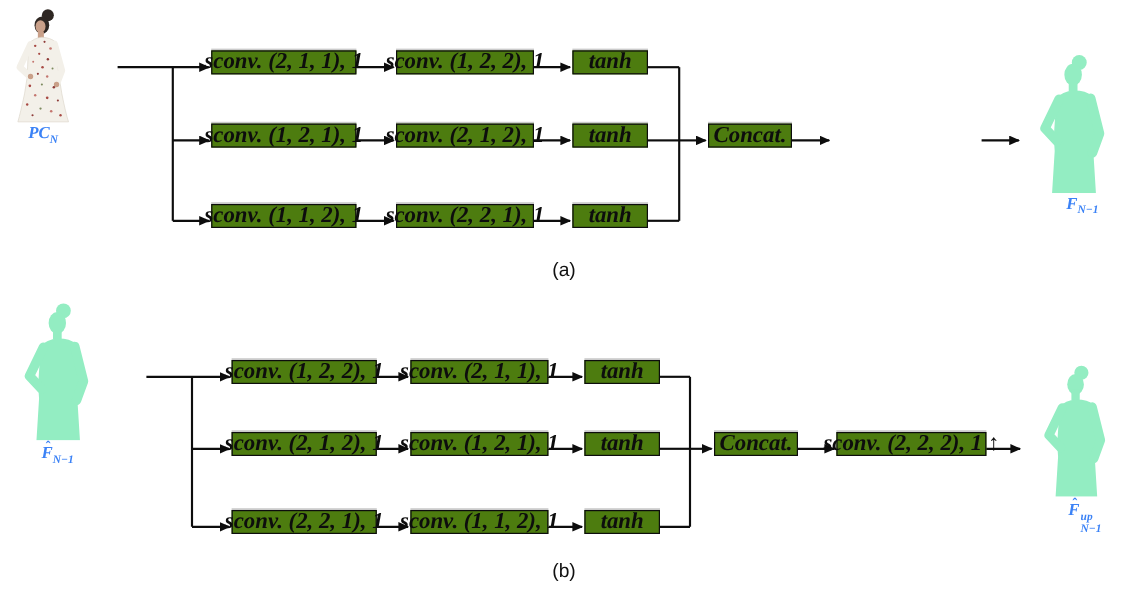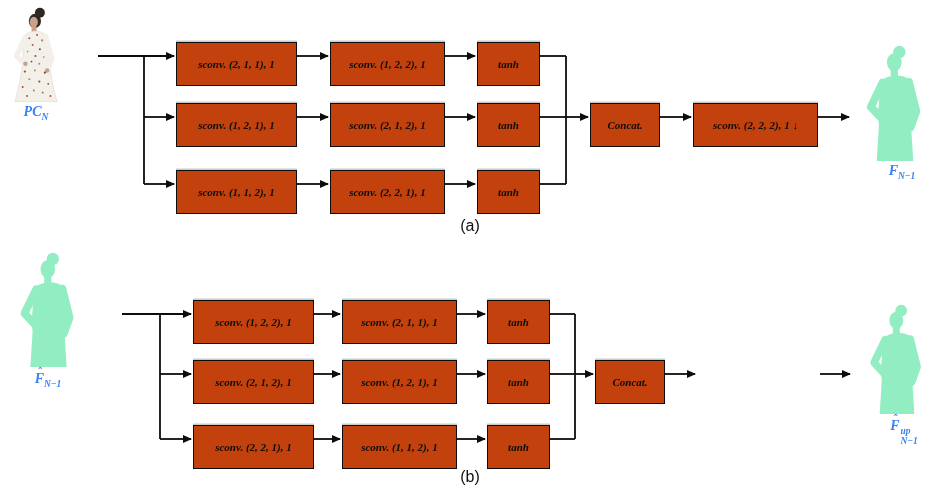--- a/index.html
+++ b/index.html
@@ -6,28 +6,28 @@
   #canvas{
     position:relative;
     width:943px;height:496px;
     background:#ffffff;
     font-family:"Liberation Serif", serif;
     overflow:hidden;
   }
   .lines{position:absolute;left:0;top:0;width:943px;height:496px;}
   .bx{
     position:absolute;
-    height:44px;
+    height:20px;
     box-sizing:border-box;
     border:1.6px solid #0d0d0d;
-    background:#c2410c;
+    background:#4d7c0f;
     display:flex;align-items:center;justify-content:center;
     font-family:"Liberation Serif", serif;
     font-style:italic;font-weight:bold;
-    font-size:11px;color:#0d0d0d;
+    font-size:19px;color:#0d0d0d;
     white-space:nowrap;
     box-shadow:0 -1.5px 0 0 rgba(160,160,160,0.55);
   }
   .figlabel{
     position:absolute;
     text-align:center;
     font-family:"Liberation Serif", serif;
     font-style:italic;font-weight:bold;
     font-size:14px;color:#3b82f6;
     white-space:nowrap;
@@ -173,35 +173,35 @@
 
   <div class="bx" style="left:176px;top:103px;width:121px">sconv. (1, 2, 1), 1</div>
   <div class="bx" style="left:330px;top:103px;width:115px">sconv. (2, 1, 2), 1</div>
   <div class="bx" style="left:477px;top:103px;width:63px">tanh</div>
 
   <div class="bx" style="left:176px;top:170px;width:121px">sconv. (1, 1, 2), 1</div>
   <div class="bx" style="left:330px;top:170px;width:115px">sconv. (2, 2, 1), 1</div>
   <div class="bx" style="left:477px;top:170px;width:63px">tanh</div>
 
   <div class="bx" style="left:590px;top:103px;width:70px">Concat.</div>
-  <div class="bx" style="left:693px;top:103px;width:125px">sconv. (2, 2, 2), 1 ↓</div>
 
   <div class="bx" style="left:193px;top:300px;width:121px">sconv. (1, 2, 2), 1</div>
   <div class="bx" style="left:342px;top:300px;width:115px">sconv. (2, 1, 1), 1</div>
   <div class="bx" style="left:487px;top:300px;width:63px">tanh</div>
 
   <div class="bx" style="left:193px;top:360px;width:121px">sconv. (2, 1, 2), 1</div>
   <div class="bx" style="left:342px;top:360px;width:115px">sconv. (1, 2, 1), 1</div>
   <div class="bx" style="left:487px;top:360px;width:63px">tanh</div>
 
   <div class="bx" style="left:193px;top:425px;width:121px">sconv. (2, 2, 1), 1</div>
   <div class="bx" style="left:342px;top:425px;width:115px">sconv. (1, 1, 2), 1</div>
   <div class="bx" style="left:487px;top:425px;width:63px">tanh</div>
 
   <div class="bx" style="left:595px;top:360px;width:70px">Concat.</div>
+  <div class="bx" style="left:697px;top:360px;width:125px">sconv. (2, 2, 2), 1 ↑</div>
 
   <div class="figlabel" style="left:0px;top:104px;width:72px"><span>PC</span><sub>N</sub></div>
 
   <div class="figlabel" style="left:866px;top:163px;width:72px"><span>F</span><sub>N−1</sub></div>
 
   <div class="figlabel" style="left:10px;top:371px;width:76px"><span class="hatwrap"><span class="hat">ˆ</span><span>F</span></span><sub>N−1</sub></div>
 
   <div class="figlabel" style="left:868px;top:418px;width:72px"><span class="hatwrap"><span class="hat">ˆ</span><span>F</span></span><span class="stack">
         <span>up</span>
         <span>N−1</span>

